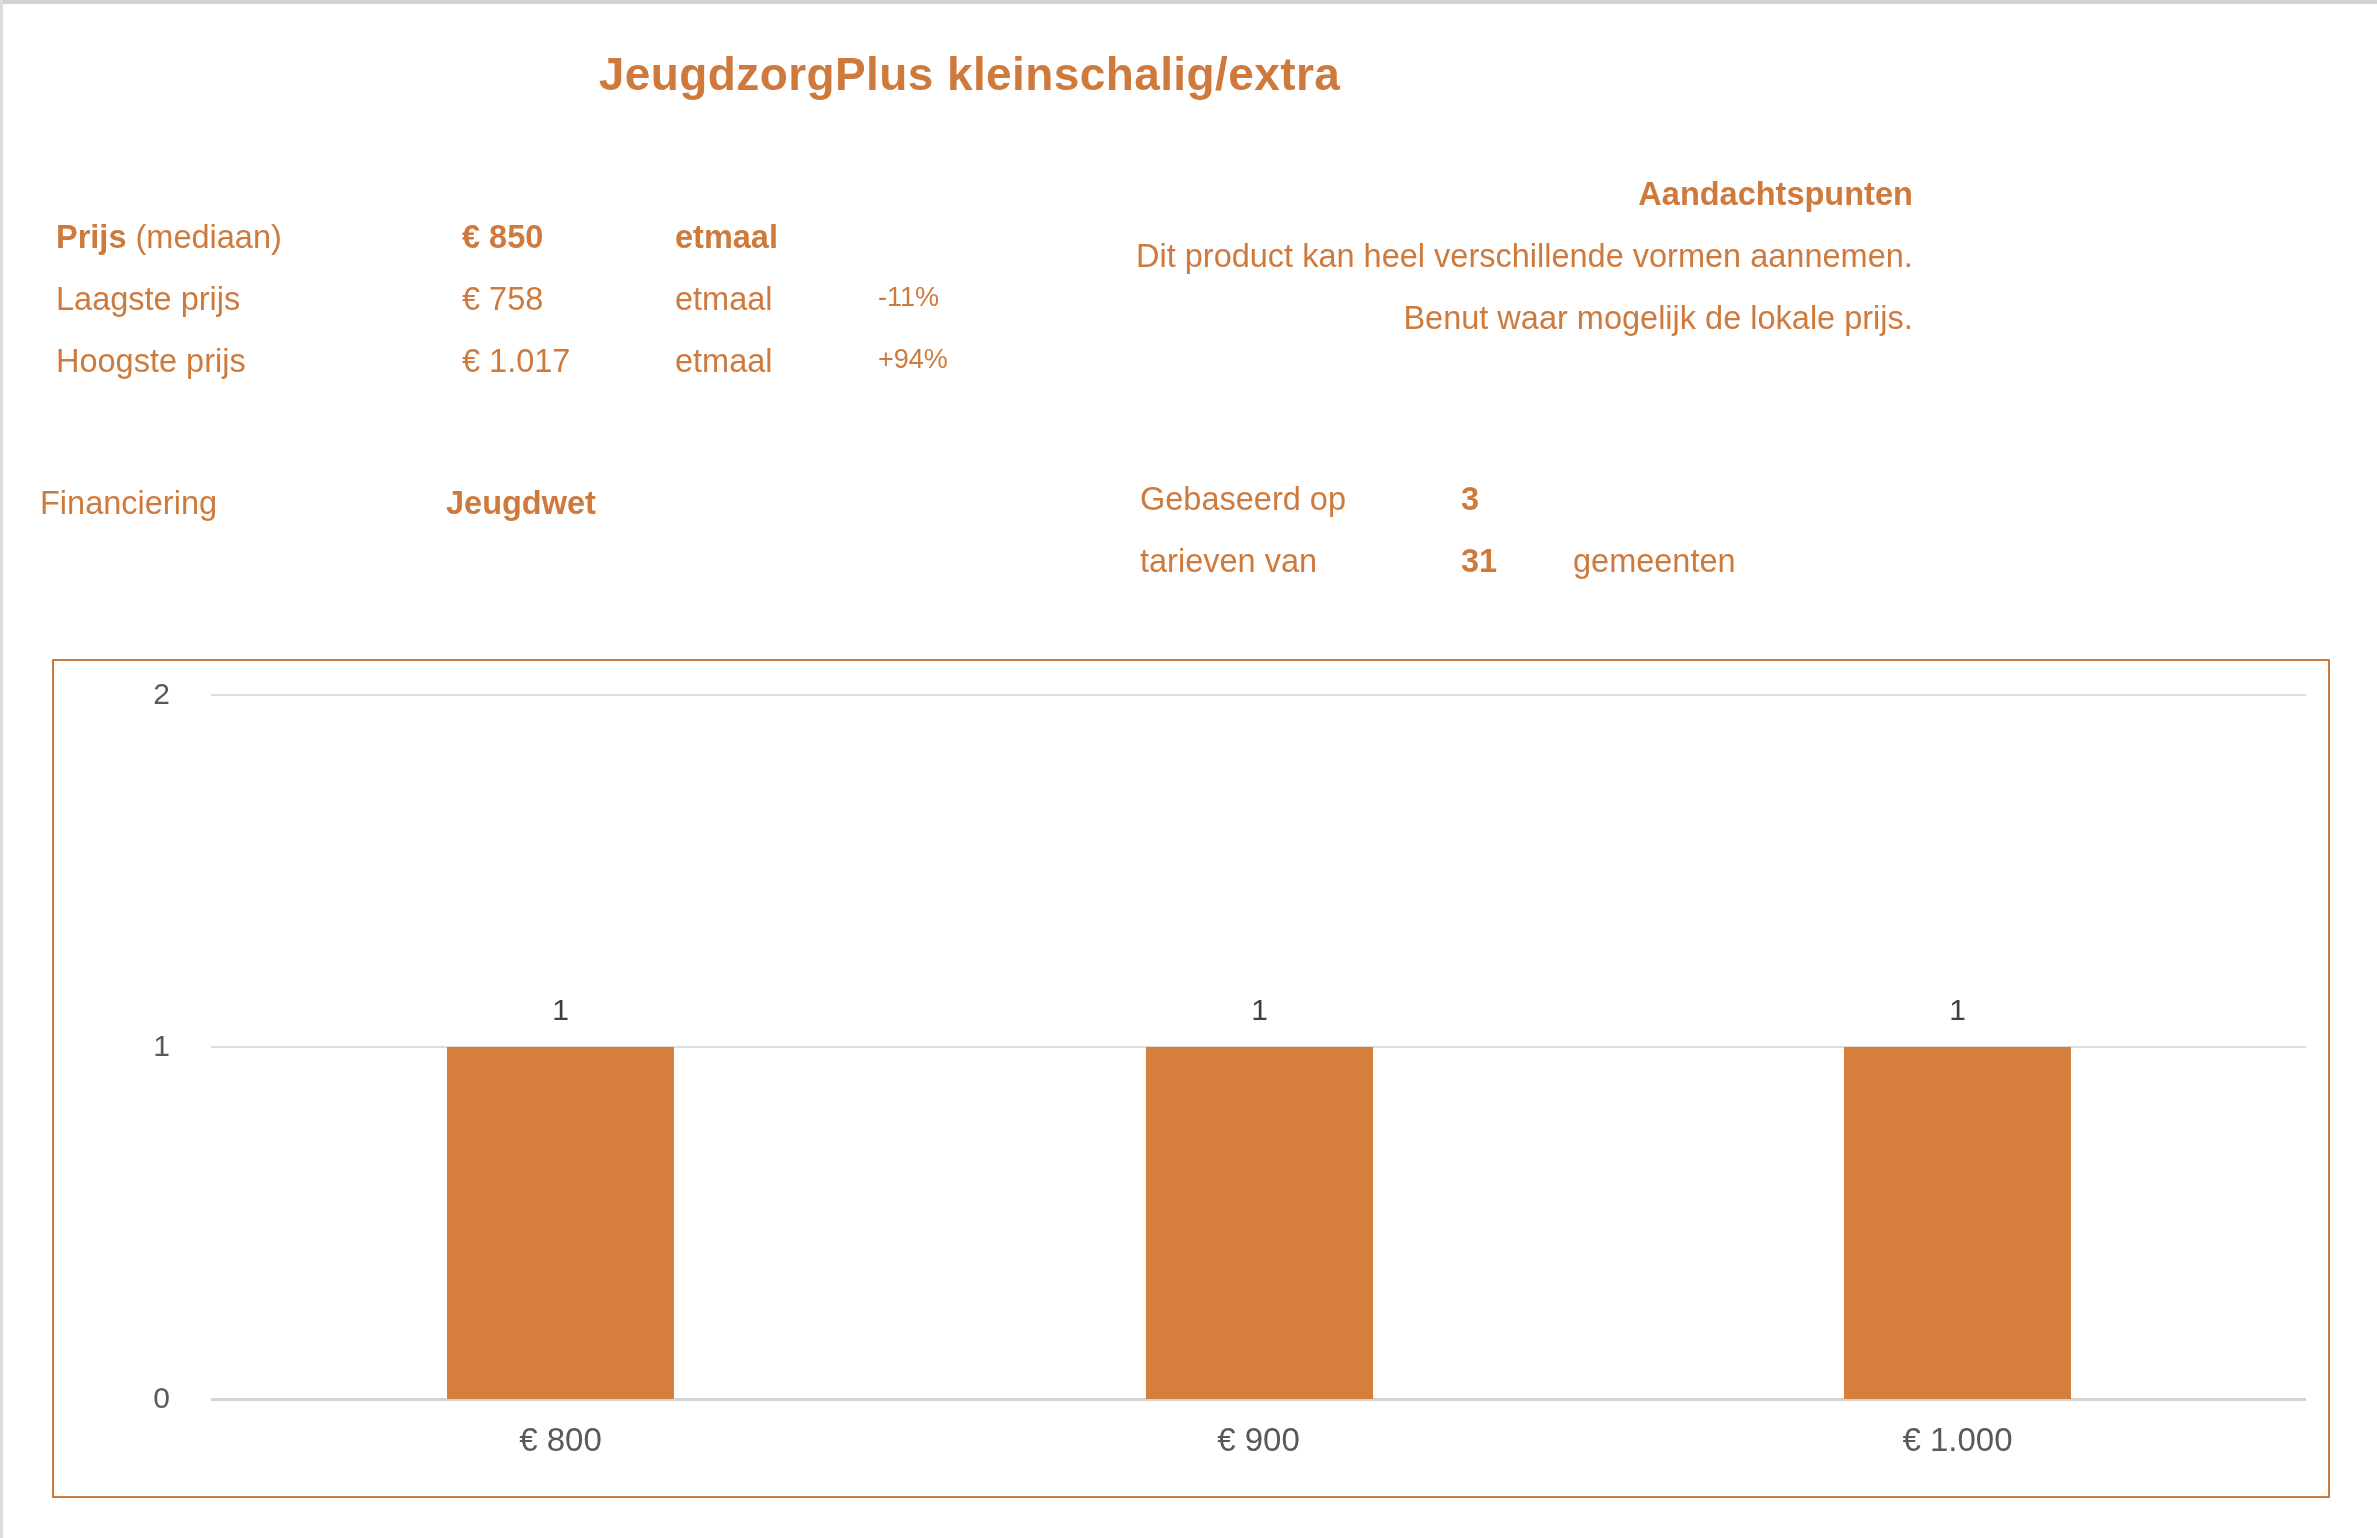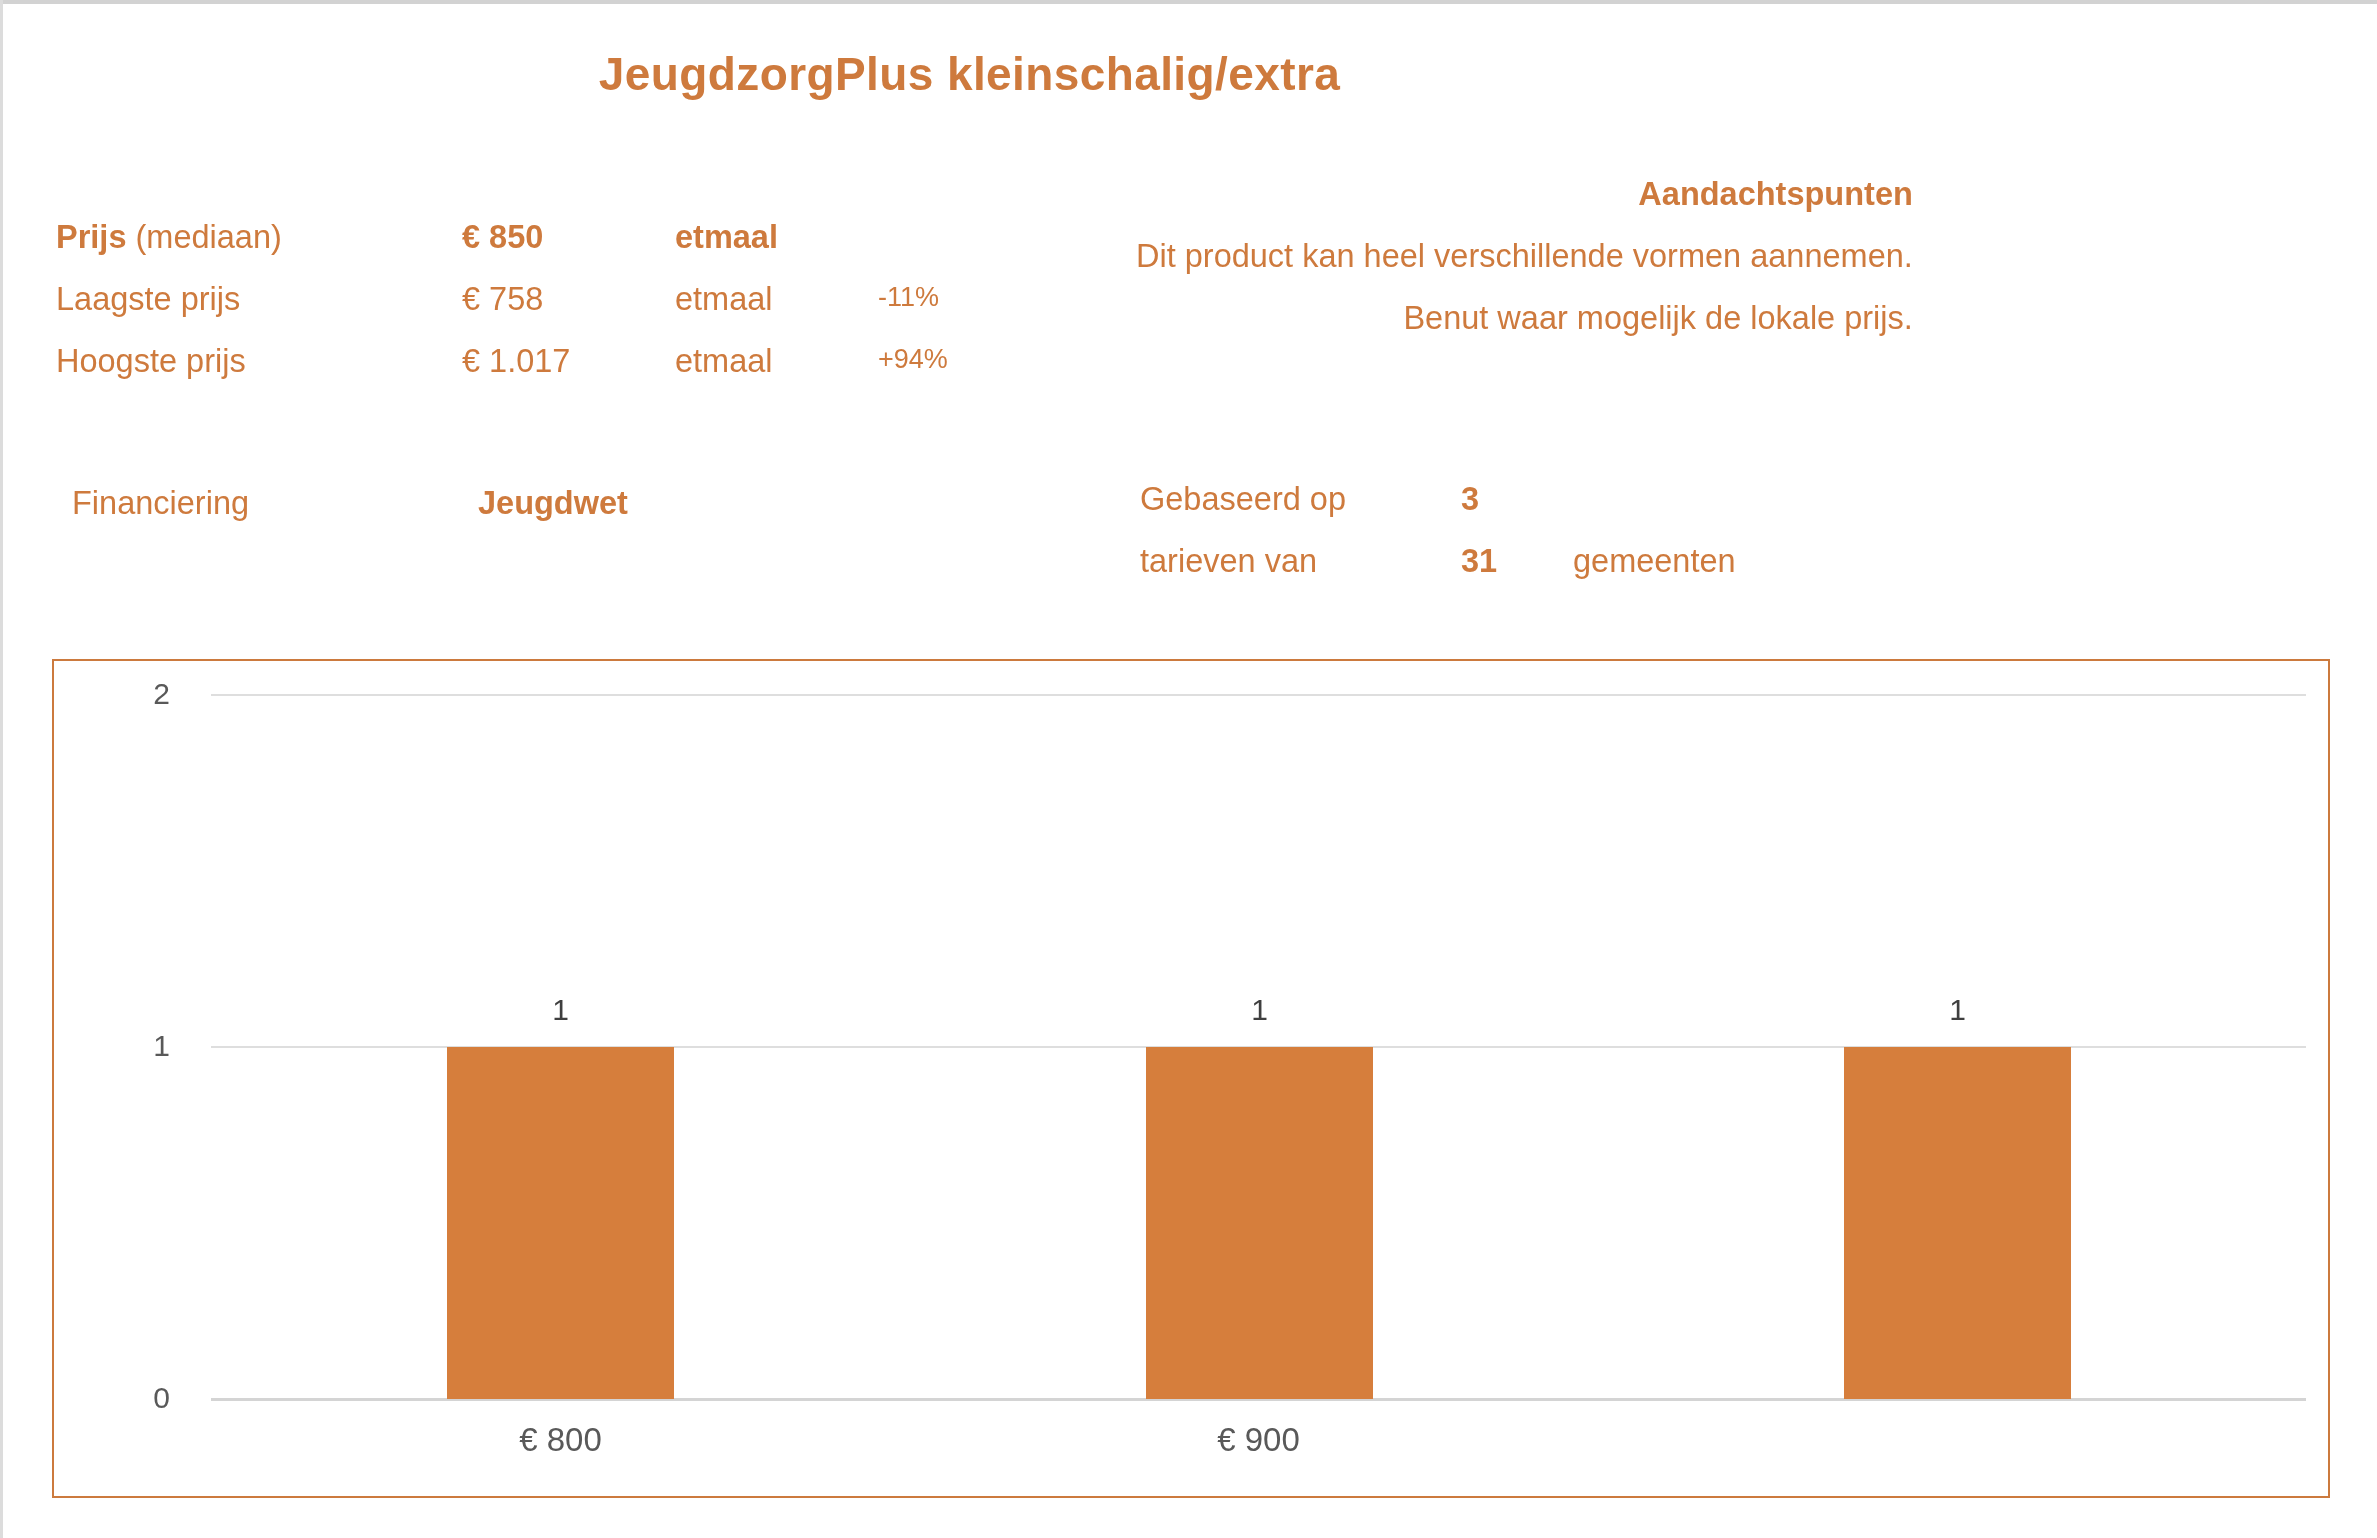--- a/index.html
+++ b/index.html
@@ -25,21 +25,21 @@
   }
   .pct { font-size:27px; transform:translateY(-4.3px); }
 
   .aandacht {
     position:absolute; left:1136px; top:178px;
     font-size:32.5px; line-height:1.02; color:#ce7a3d;
   }
   .aandacht > div { margin-bottom:29px;text-align:right; }
 
   .fin-grid {
-    position:absolute; left:72px; top:485px;
+    position:absolute; left:40px; top:485px;
     display:grid; grid-template-columns:406px auto;
     font-size:32.5px; color:#ce7a3d;
   }
   .basis-grid {
     position:absolute; left:1140px; top:483px;
     display:grid; grid-template-columns:321px 112px auto;
     row-gap:29px; font-size:32.5px; line-height:1.02; color:#ce7a3d;
     align-items:baseline;
   }
 
@@ -120,15 +120,16 @@
       <div class="gridline" style="left: 157px; width: 2095px; top: 33px;"></div>
       <div class="ytick" style="top: 16px;">2</div>
       <div class="bar" style="left: 393px; width: 227px; top: 386px; height: 352px; background: rgb(214, 126, 60);"></div>
       <div class="dlab" style="left: 393px; width: 227px; top: 332px;">1</div>
       <div class="xlab" style="left: 290px; width: 433px; top: 760px;">€ 800</div>
       <div class="bar" style="left: 1092px; width: 227px; top: 386px; height: 352px; background: rgb(214, 126, 60);"></div>
       <div class="dlab" style="left: 1092px; width: 227px; top: 332px;">1</div>
       <div class="xlab" style="left: 988px; width: 433px; top: 760px;">€ 900</div>
       <div class="bar" style="left: 1790px; width: 227px; top: 386px; height: 352px; background: rgb(214, 126, 60);"></div>
       <div class="dlab" style="left: 1790px; width: 227px; top: 332px;">1</div>
+      <div class="xlab" style="left: 1687px; width: 433px; top: 760px;">€ 1.000</div>
     </div>
 </div>
 
 
 </body></html>

